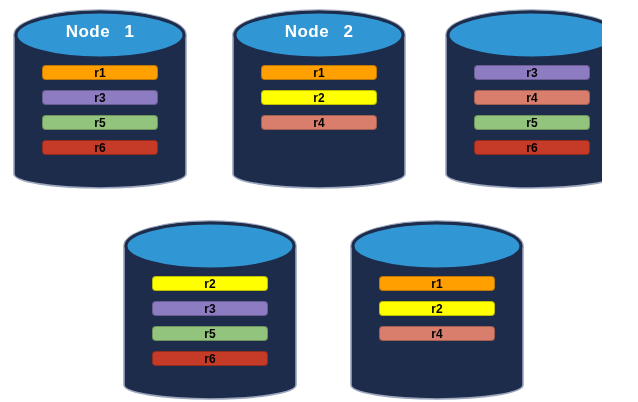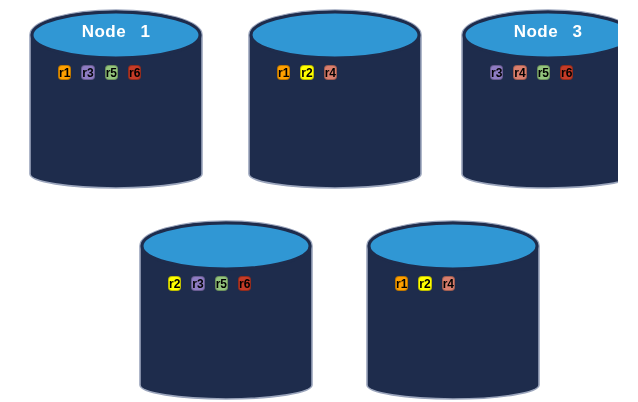--- a/index.html
+++ b/index.html
@@ -7,21 +7,20 @@
     padding: 0;
     background: #ffffff;
     font-family: "Liberation Sans", sans-serif;
   }
   .canvas {
     position: relative;
     width: 602px;
     height: 402px;
     background: #ffffff;
     overflow: hidden;
-    margin-left: 16px;
   }
   .node {
     position: absolute;
     width: 176px;
     height: 182px;
   }
   
   .node-pos-0 { left: 12px;  top: 8px; }
   .node-pos-1 { left: 231px; top: 8px; }
   .node-pos-2 { left: 444px; top: 8px; }
@@ -55,20 +54,21 @@
     word-spacing: 9px;
     letter-spacing: 0.5px;
   }
   .bars {
     position: absolute;
     top: 57px;
     left: 50%;
     transform: translateX(-50%);
     width: 116px;
     display: flex;
+    flex-direction: column;
     gap: 10px;
   }
   .bar {
     height: 13px;
     border-radius: 4px;
     border: 1px solid rgba(0,0,0,0.25);
     box-sizing: content-box;
     display: flex;
     align-items: center;
     justify-content: center;
@@ -95,33 +95,33 @@
         <div class="bar" style="background: rgb(147, 196, 125);">r5</div>
         <div class="bar" style="background: rgb(197, 59, 39);">r6</div>
       </div>
   </div>
 
   <div class="node node-pos-1">
     <svg class="cyl" viewBox="0 0 176 182" aria-hidden="true">
       <path class="cyl-body" d="M2,27 V166 A86,14 0 0 0 174,166 V27 A86,25 0 0 0 2,27 Z"></path>
       <ellipse class="cyl-top" cx="88" cy="27" rx="84" ry="23"></ellipse>
     </svg>
+    <div class="node-title">Node 2</div>
     <div class="bars">
         <div class="bar" style="background: rgb(255, 160, 0);">r1</div>
         <div class="bar" style="background: rgb(255, 255, 0);">r2</div>
         <div class="bar" style="background: rgb(217, 126, 109);">r4</div>
       </div>
   </div>
 
   <div class="node node-pos-2">
     <svg class="cyl" viewBox="0 0 176 182" aria-hidden="true">
       <path class="cyl-body" d="M2,27 V166 A86,14 0 0 0 174,166 V27 A86,25 0 0 0 2,27 Z"></path>
       <ellipse class="cyl-top" cx="88" cy="27" rx="84" ry="23"></ellipse>
     </svg>
-    <div class="node-title">Node 3</div>
     <div class="bars">
         <div class="bar" style="background: rgb(142, 124, 195);">r3</div>
         <div class="bar" style="background: rgb(217, 126, 109);">r4</div>
         <div class="bar" style="background: rgb(147, 196, 125);">r5</div>
         <div class="bar" style="background: rgb(197, 59, 39);">r6</div>
       </div>
   </div>
 
   <div class="node node-pos-3">
     <svg class="cyl" viewBox="0 0 176 182" aria-hidden="true">

